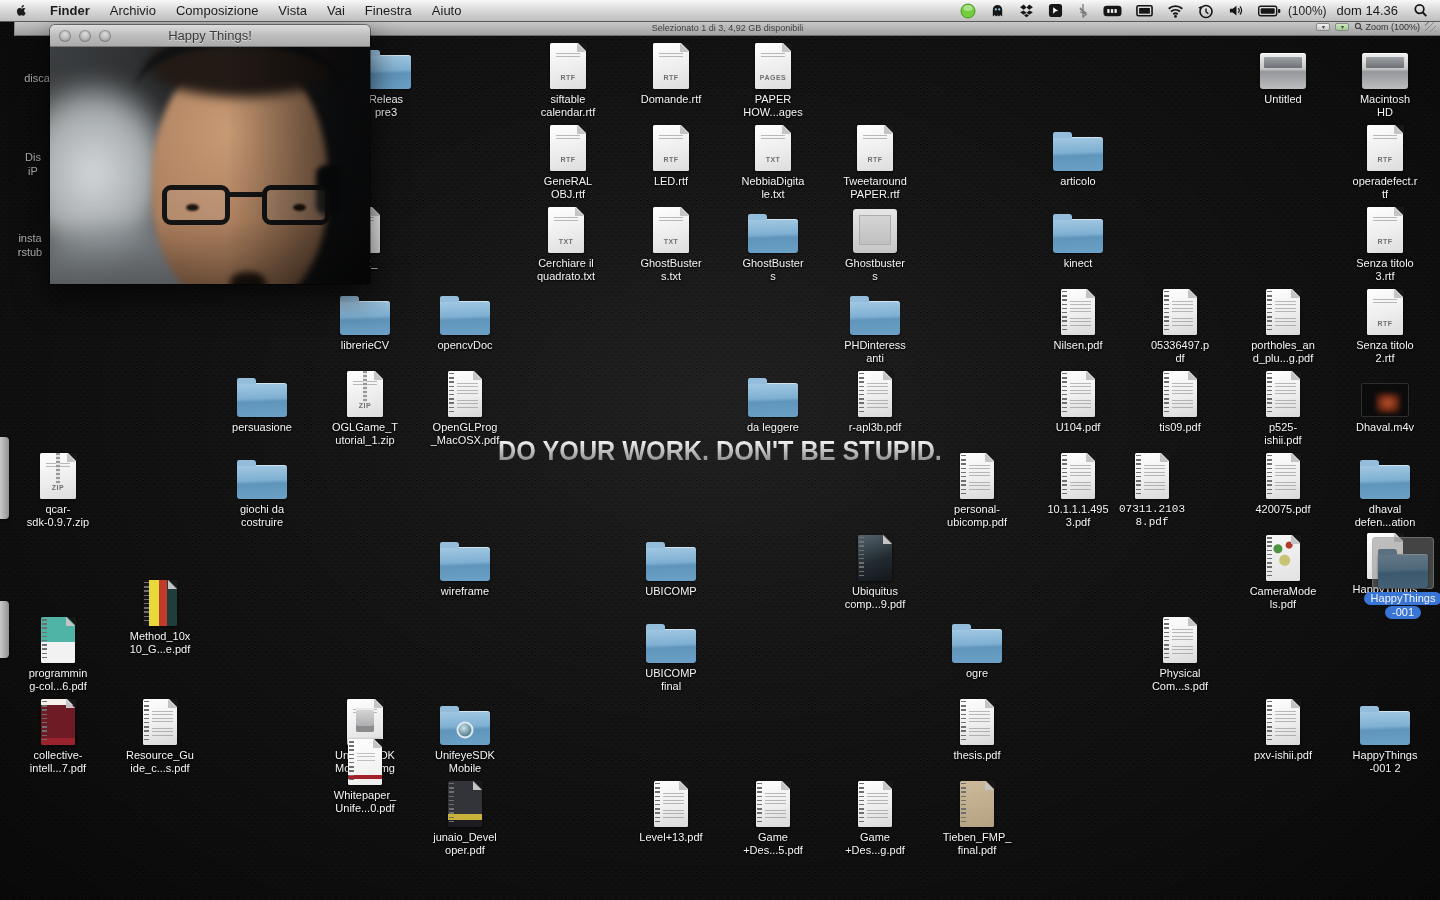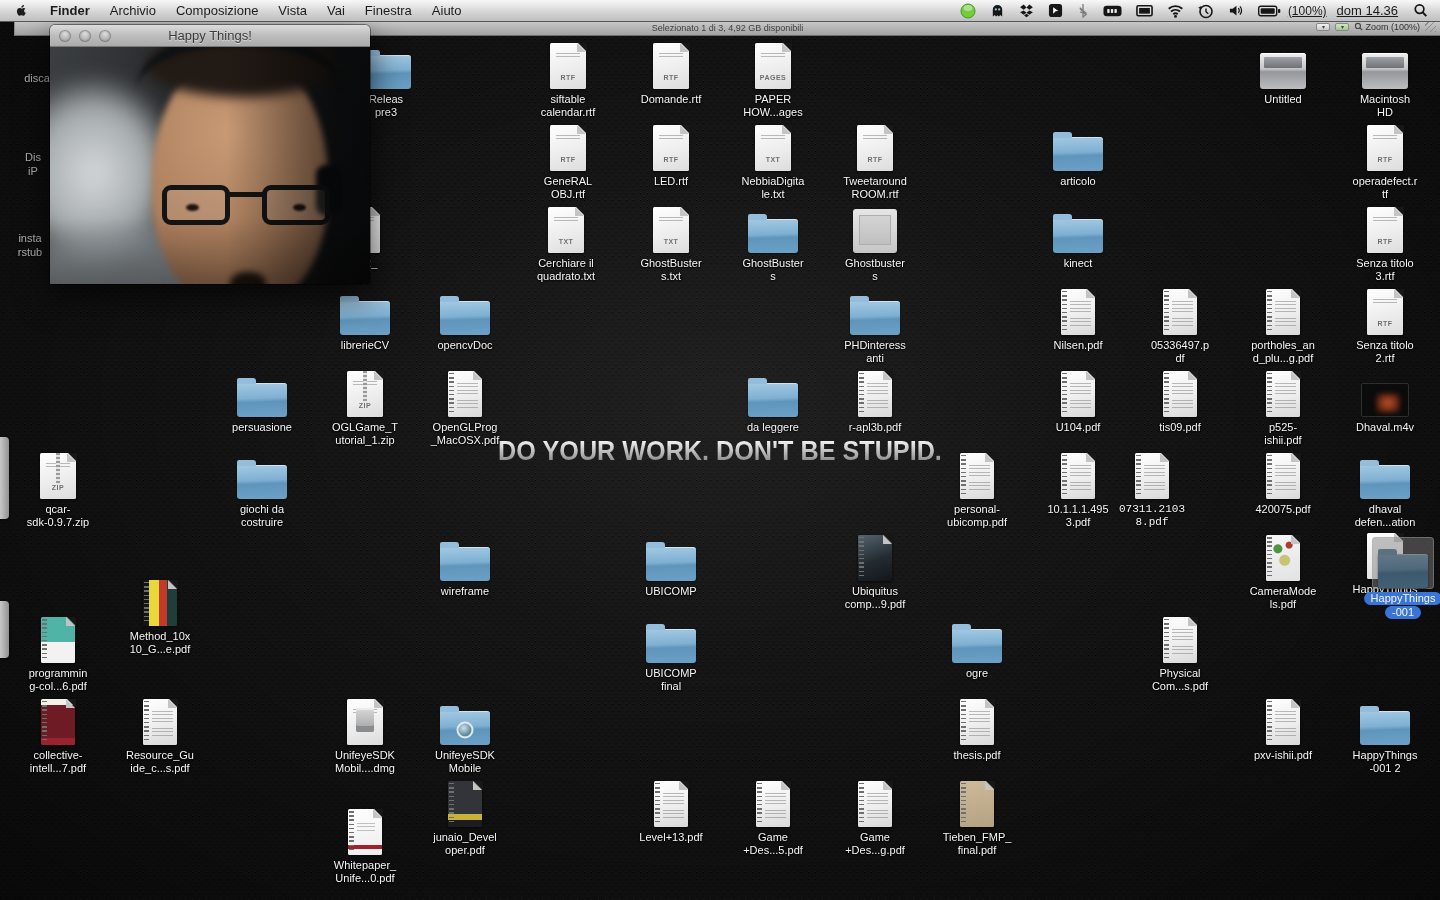--- a/index.html
+++ b/index.html
@@ -19,21 +19,21 @@
   body::before { content:''; position:fixed; inset:0; z-index:1; pointer-events:none;
     background:radial-gradient(ellipse at 50% 45%, rgba(255,255,255,.05) 0%, transparent 40%, rgba(0,0,0,.55) 100%); }
 
   
   .menubar { position:absolute; top:0; left:0; right:0; height:22px; z-index:100;
     background:linear-gradient(#f8f8f8,#d6d6d6 55%,#bfbfbf); border-bottom:1px solid #585858;
     display:flex; align-items:center; font-size:13px; color:#1c1c1c; }
   .mi { padding:0 10px; height:22px; display:flex; align-items:center; cursor:default; }
   .mi.bold { font-weight:bold; }
   .mi.apple { padding:0 12px 0 14px; }
-  .mb-right { margin-left:auto; display:flex; align-items:center; height:22px;text-decoration:underline; }
+  .mb-right { margin-left:auto; display:flex; align-items:center; height:22px; }
   .mb-ic { display:flex; align-items:center; justify-content:center; padding:0 7px; height:22px; }
   .mb-ic svg { display:block; }
   .mb-batt-label { font-size:12px; padding:0 2px 0 0; }
   .mb-clock { font-size:13px; padding:0 8px; }
 
   
   .bgbar { position:absolute; top:21px; left:14px; right:0; height:15px; z-index:40;
     background:linear-gradient(#cacaca,#a2a2a2); border-bottom:1px solid #6e6e6e; border-left:1px solid #8a8a8a;
     display:flex; align-items:center; justify-content:center; }
   .bgbar-text { font-size:9px; color:#3f3f3f; line-height:10px; }
@@ -289,21 +289,21 @@
       </div>
     </div>
     <div class="dicon" style="left: 827px; top: 120px;">
       <div class="icbox">
         <div class="ic t-doc">
           <span class="badge">RTF</span>
         </div>
       </div>
       <div class="lbl">
         <span>Tweetaround</span>
-        <span>ROOM.rtf</span>
+        <span>PAPER.rtf</span>
       </div>
     </div>
     <div class="dicon" style="left: 1030px; top: 120px;">
       <div class="icbox">
         <div class="ic t-folder"></div>
       </div>
       <div class="lbl">
         <span>articolo</span>
       </div>
     </div>
@@ -793,21 +793,21 @@
     </div>
     <div class="dicon" style="left: 1337px; top: 694px;">
       <div class="icbox">
         <div class="ic t-folder"></div>
       </div>
       <div class="lbl">
         <span>HappyThings</span>
         <span>-001 2</span>
       </div>
     </div>
-    <div class="dicon" style="left: 317px; top: 804px;">
+    <div class="dicon" style="left: 317px; top: 734px;">
       <div class="icbox">
         <div class="ic t-pdf v-white">
           <i class="spiral"></i>
         </div>
       </div>
       <div class="lbl">
         <span>Whitepaper_</span>
         <span>Unife...0.pdf</span>
       </div>
     </div>

